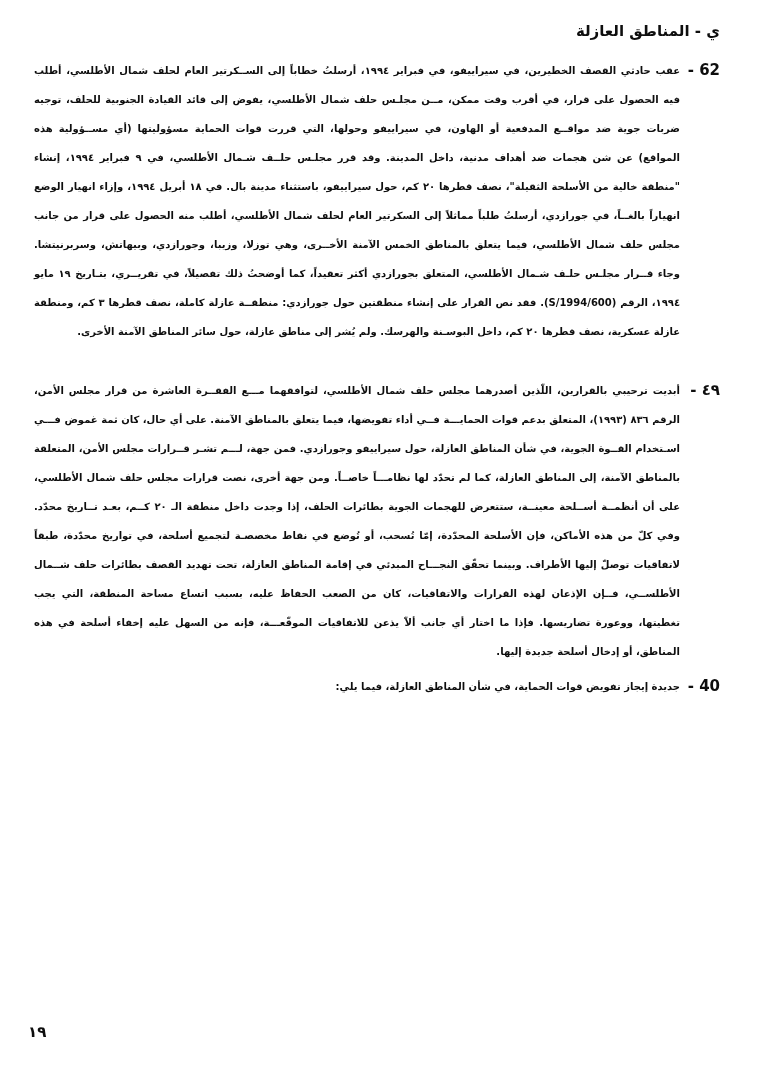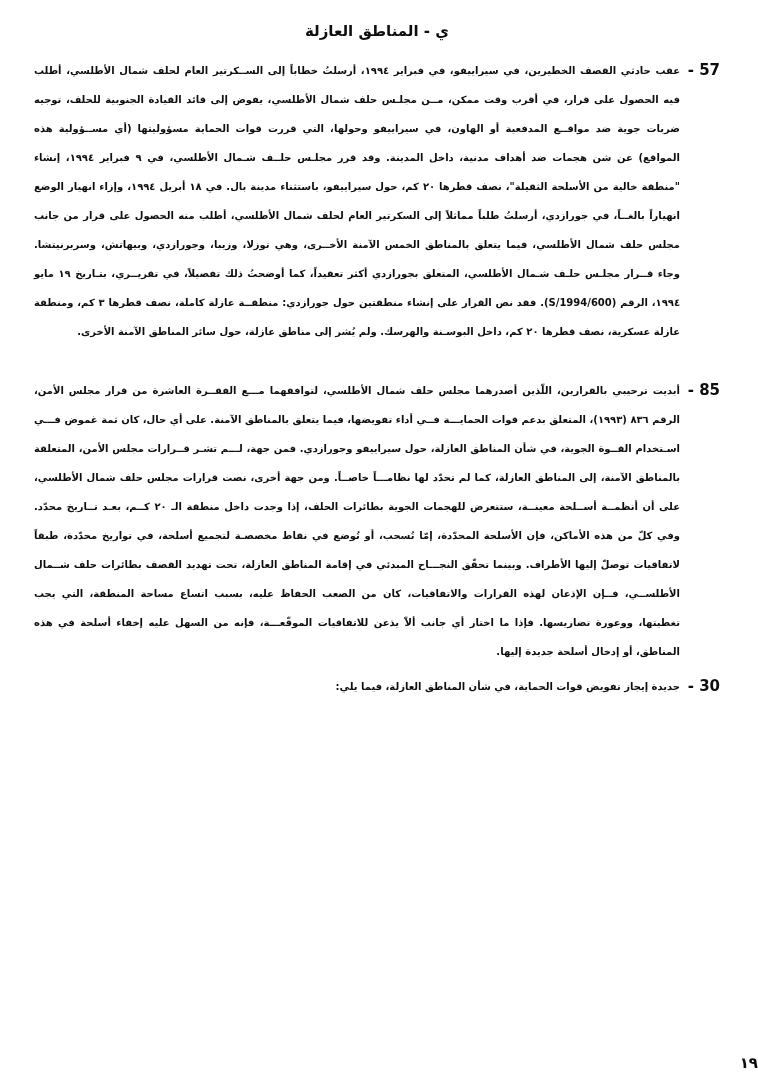--- a/index.html
+++ b/index.html
@@ -14,21 +14,20 @@
     box-sizing: border-box;
     background: #ffffff;
     color: #0e0e0e;
     direction: rtl;
     font-family: "DejaVu Sans", "Liberation Sans", sans-serif;
     font-weight: 700;
     padding: 16px 38px 20px 34px;
     overflow: hidden;
   }
   .heading {
-    text-align: center;
     font-size: 15px;
     line-height: 22px;
     margin: 4px 0 14px 0;
     letter-spacing: 0.2px;
   }
   .para {
     display: flex;
     align-items: flex-start;
     margin: 0 0 6px 0;
   }
@@ -43,44 +42,45 @@
   }
   .para-text {
     flex: 1 1 auto;
     font-size: 10px;
     line-height: 29px;
     text-align: justify;
     text-justify: inter-word;
   }
   .page-number {
     position: absolute;
-    bottom: 6px;
+    bottom: 37px;
     left: 0;
     right: 0;
-    text-align: right;
+    text-align: left;
     font-size: 15px;
+    padding-left: 28px;
   }
 </style>
 </head>
 <body>
 
 <div class="page">
 
   <div class="heading">ي - المناطق العازلة</div>
 
   <div class="para gap-after">
-    <span class="para-num">57 -</span>
+    <span class="para-num">62 -</span>
     <span class="para-text">عقب حادثي القصف الخطيرين، في سيراييفو، في فبراير ١٩٩٤، أرسلتُ خطاباً إلى الســكرتير العام لحلف شمال الأطلسي، أطلب فيه الحصول على قرار، في أقرب وقت ممكن، مــن مجلـس حلف شمال الأطلسي، يفوض إلى قائد القيادة الجنوبية للحلف، توجيه ضربات جوية ضد مواقــع المدفعية أو الهاون، في سيراييفو وحولها، التي قررت قوات الحماية مسؤوليتها (أي مســؤولية هذه المواقع) عن شن هجمات ضد أهداف مدنية، داخل المدينة. وقد قرر مجلـس حلــف شـمال الأطلسي، في ٩ فبراير ١٩٩٤، إنشاء "منطقة خالية من الأسلحة الثقيلة"، نصف قطرها ٢٠ كم، حول سيراييفو، باستثناء مدينة بال. في ١٨ أبريل ١٩٩٤، وإزاء انهيار الوضع انهياراً بالغــاً، في جورازدي، أرسلتُ طلباً مماثلاً إلى السكرتير العام لحلف شمال الأطلسي، أطلب منه الحصول على قرار من جانب مجلس حلف شمال الأطلسي، فيما يتعلق بالمناطق الخمس الآمنة الأخــرى، وهي توزلا، وزيبا، وجورازدي، وبيهاتش، وسربرنيتشا. وجاء قــرار مجلـس حلـف شـمال الأطلسي، المتعلق بجورازدي أكثر تعقيداً، كما أوضحتُ ذلك تفصيلاً، في تقريــري، بتـاريخ ١٩ مايو ١٩٩٤، الرقم (S/1994/600). فقد نص القرار على إنشاء منطقتين حول جورازدي: منطقــة عازلة كاملة، نصف قطرها ٣ كم، ومنطقة عازلة عسكرية، نصف قطرها ٢٠ كم، داخل البوسـنة والهرسك. ولم يُشر إلى مناطق عازلة، حول سائر المناطق الآمنة الأخرى.</span>
   </div>
 
   <div class="para">
-    <span class="para-num">85 -</span>
+    <span class="para-num">٤٩ -</span>
     <span class="para-text">أبديت ترحيبي بالقرارين، اللّذين أصدرهما مجلس حلف شمال الأطلسي، لتوافقهما مـــع الفقــرة العاشرة من قرار مجلس الأمن، الرقم ٨٣٦ (١٩٩٣)، المتعلق بدعم قوات الحمايـــة فــي أداء تفويضها، فيما يتعلق بالمناطق الآمنة. على أي حال، كان ثمة غموض فـــي اسـتخدام القــوة الجوية، في شأن المناطق العازلة، حول سيراييفو وجورازدي. فمن جهة، لـــم تشـر قــرارات مجلس الأمن، المتعلقة بالمناطق الآمنة، إلى المناطق العازلة، كما لم تحدّد لها نظامـــاً خاصــاً. ومن جهة أخرى، نصت قرارات مجلس حلف شمال الأطلسي، على أن أنظمــة أســلحة معينــة، ستتعرض للهجمات الجوية بطائرات الحلف، إذا وجدت داخل منطقة الـ ٢٠ كــم، بعـد تــاريخ محدّد. وفي كلّ من هذه الأماكن، فإن الأسلحة المحدّدة، إمّا تُسحب، أو تُوضع في نقاط مخصصـة لتجميع أسلحة، في تواريخ محدّدة، طبقاً لاتفاقيات توصلّ إليها الأطراف. وبينما تحقّق النجـــاح المبدئي في إقامة المناطق العازلة، تحت تهديد القصف بطائرات حلف شــمال الأطلســي، فــإن الإذعان لهذه القرارات والاتفاقيات، كان من الصعب الحفاظ عليه، بسبب اتساع مساحة المنطقة، التي يجب تغطيتها، ووعورة تضاريسها. فإذا ما اختار أي جانب ألاّ يذعن للاتفاقيات الموقّعـــة، فإنه من السهل عليه إخفاء أسلحة في هذه المناطق، أو إدخال أسلحة جديدة إليها.</span>
   </div>
 
   <div class="para">
-    <span class="para-num">30 -</span>
+    <span class="para-num">40 -</span>
     <span class="para-text">جديدة إيجاز تفويض قوات الحماية، في شأن المناطق العازلة، فيما يلي:</span>
   </div>
 
   <div class="page-number">١٩</div>
 
 </div>
 
 </body></html>

